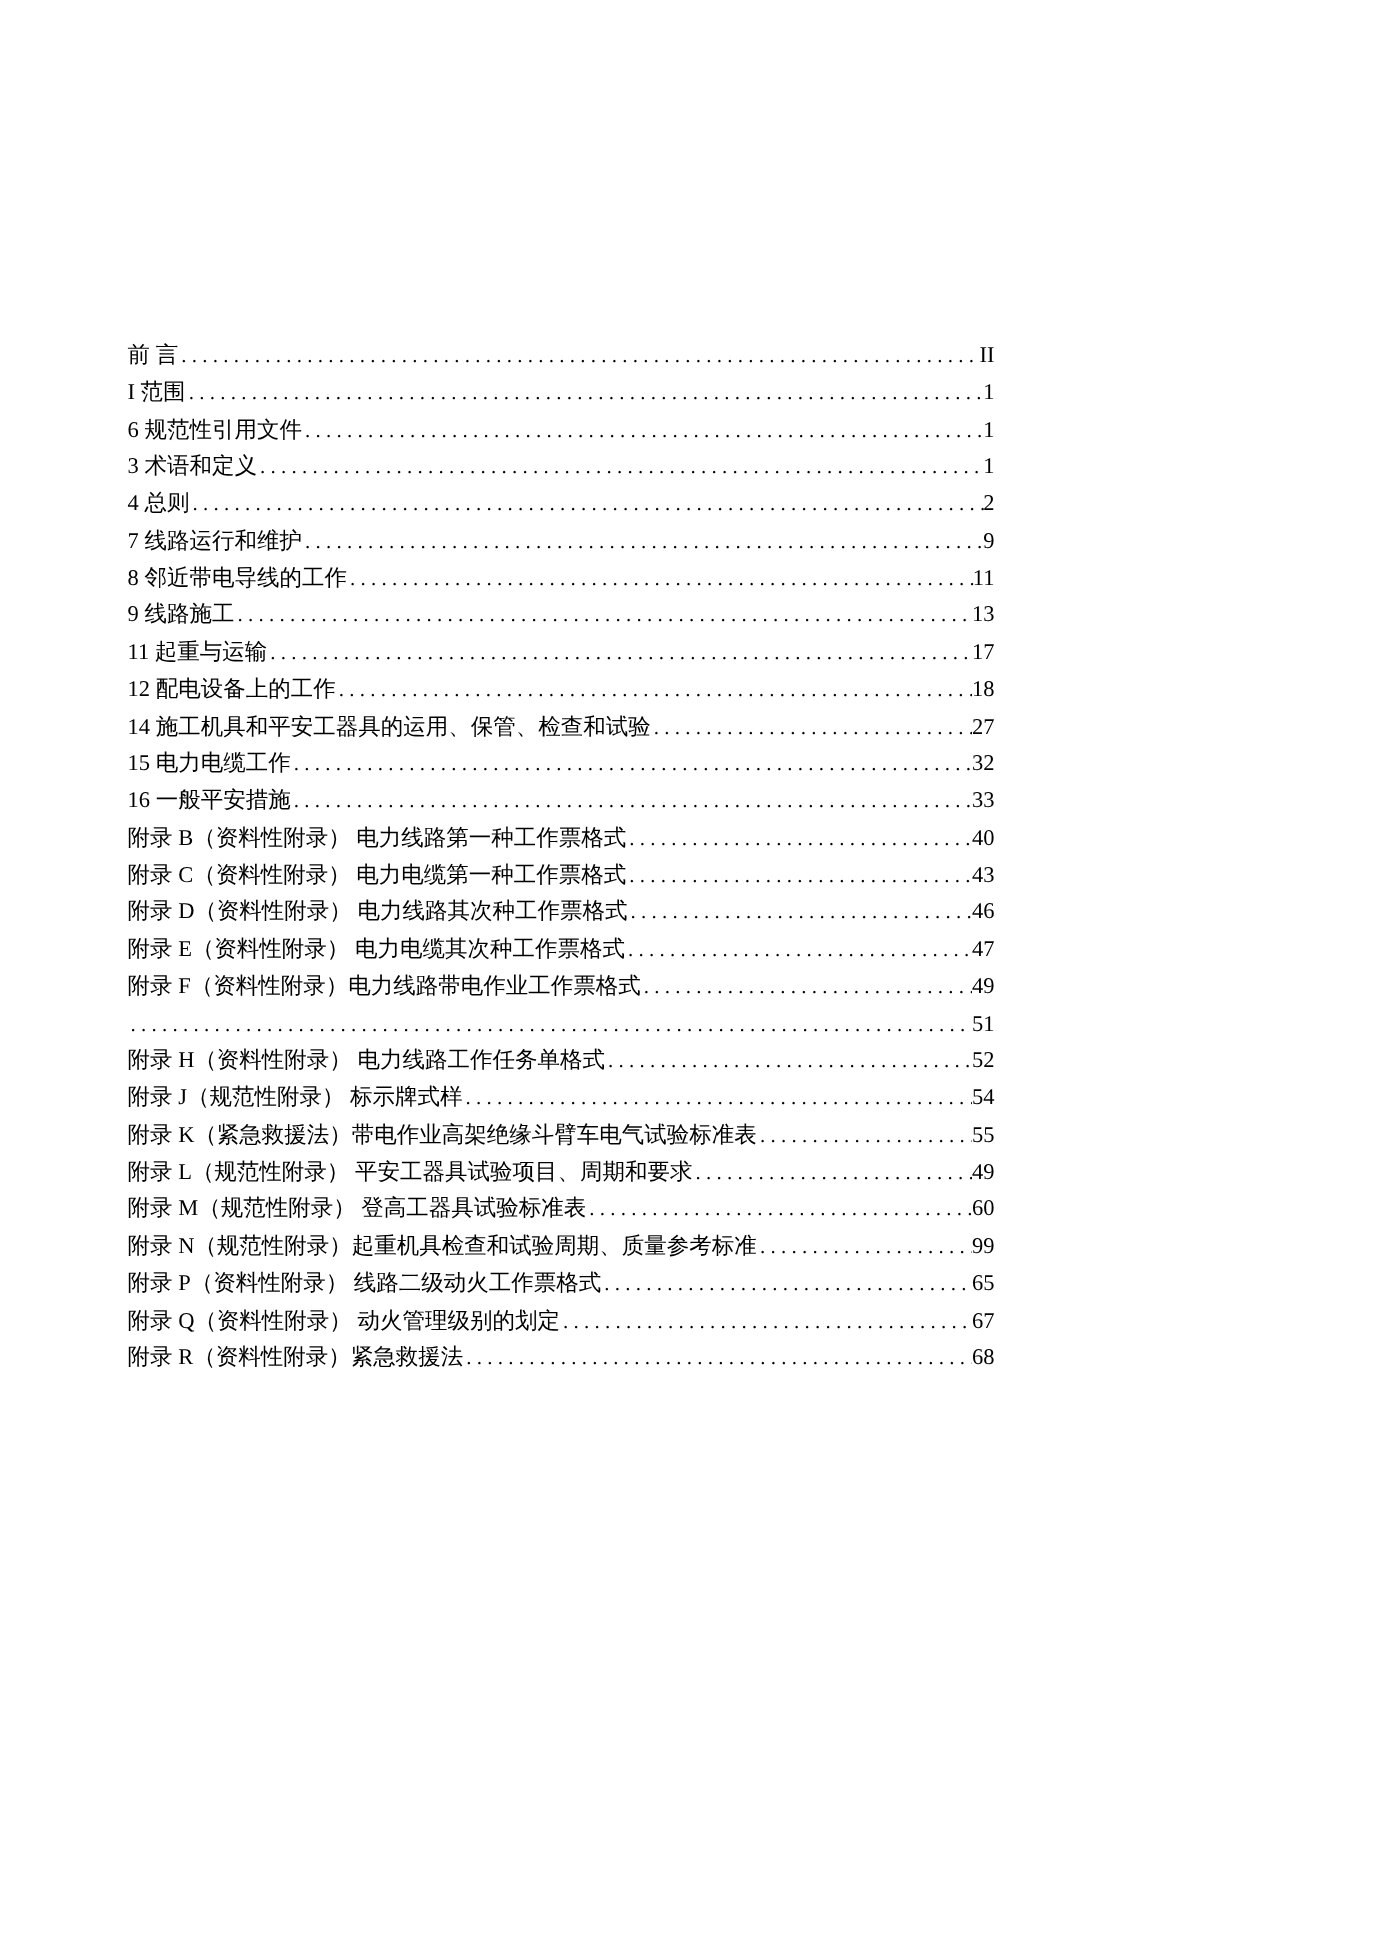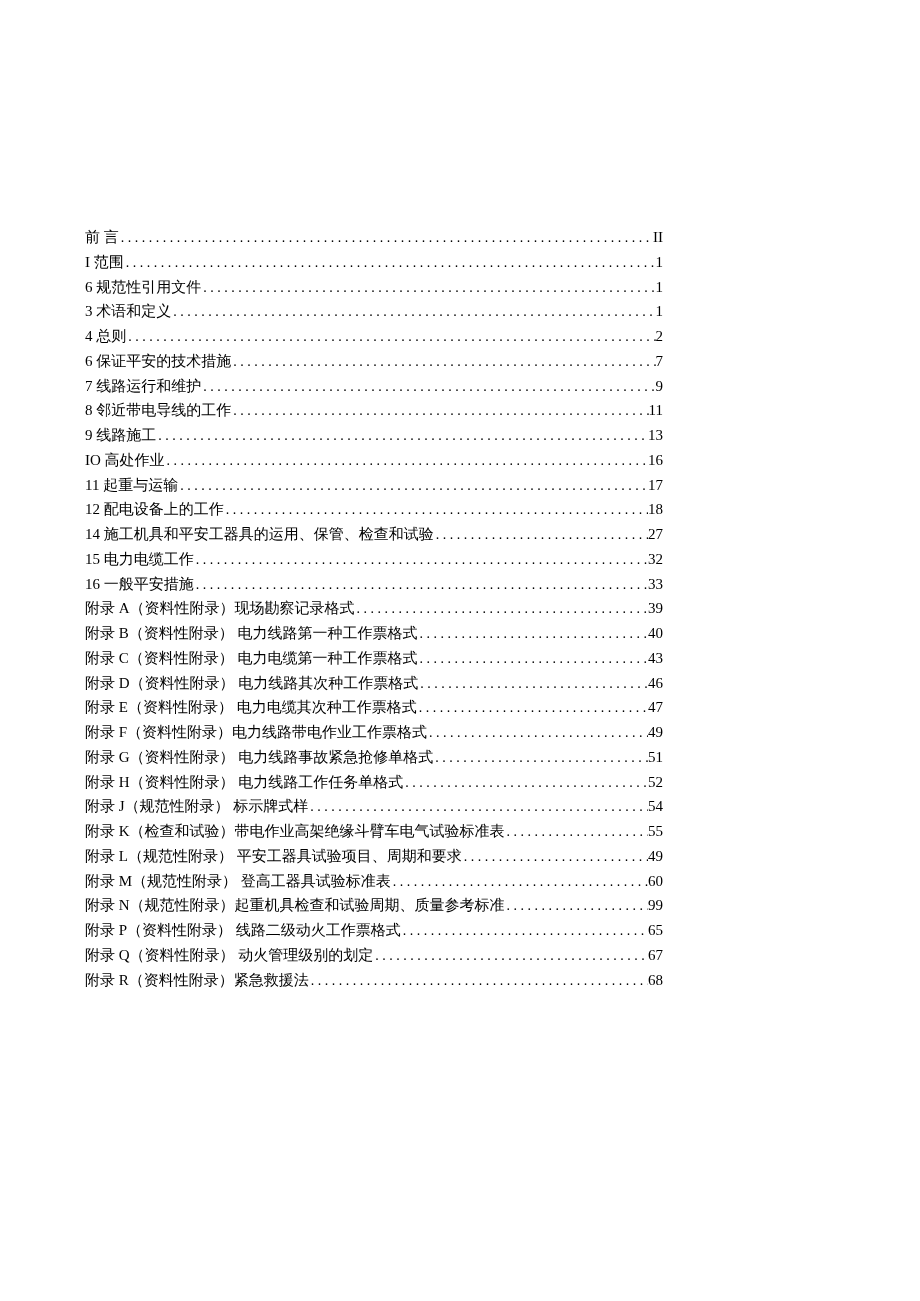--- a/index.html
+++ b/index.html
@@ -64,43 +64,33 @@
         <span class="toc-label">3 术语和定义</span>
         <span class="toc-dots"></span>
         <span class="toc-page">1</span>
       </div>
       <div class="toc-line">
         <span class="toc-label">4 总则</span>
         <span class="toc-dots"></span>
         <span class="toc-page">2</span>
       </div>
       <div class="toc-line">
-        <span class="toc-label">6 保证平安的技术措施</span>
-        <span class="toc-dots"></span>
-        <span class="toc-page">7</span>
-      </div>
-      <div class="toc-line">
         <span class="toc-label">7 线路运行和维护</span>
         <span class="toc-dots"></span>
         <span class="toc-page">9</span>
       </div>
       <div class="toc-line">
         <span class="toc-label">8 邻近带电导线的工作</span>
         <span class="toc-dots"></span>
         <span class="toc-page">11</span>
       </div>
       <div class="toc-line">
         <span class="toc-label">9 线路施工</span>
         <span class="toc-dots"></span>
         <span class="toc-page">13</span>
-      </div>
-      <div class="toc-line">
-        <span class="toc-label">IO 高处作业</span>
-        <span class="toc-dots"></span>
-        <span class="toc-page">16</span>
       </div>
       <div class="toc-line">
         <span class="toc-label">11 起重与运输</span>
         <span class="toc-dots"></span>
         <span class="toc-page">17</span>
       </div>
       <div class="toc-line">
         <span class="toc-label">12 配电设备上的工作</span>
         <span class="toc-dots"></span>
         <span class="toc-page">18</span>
@@ -114,25 +104,20 @@
         <span class="toc-label">15    电力电缆工作</span>
         <span class="toc-dots"></span>
         <span class="toc-page">32</span>
       </div>
       <div class="toc-line">
         <span class="toc-label">16    一般平安措施</span>
         <span class="toc-dots"></span>
         <span class="toc-page">33</span>
       </div>
       <div class="toc-line">
-        <span class="toc-label">附录 A（资料性附录）现场勘察记录格式</span>
-        <span class="toc-dots"></span>
-        <span class="toc-page">39</span>
-      </div>
-      <div class="toc-line">
         <span class="toc-label">附录 B（资料性附录）      电力线路第一种工作票格式</span>
         <span class="toc-dots"></span>
         <span class="toc-page">40</span>
       </div>
       <div class="toc-line">
         <span class="toc-label">附录 C（资料性附录）      电力电缆第一种工作票格式</span>
         <span class="toc-dots"></span>
         <span class="toc-page">43</span>
       </div>
       <div class="toc-line">
@@ -144,36 +129,35 @@
         <span class="toc-label">附录 E（资料性附录）      电力电缆其次种工作票格式</span>
         <span class="toc-dots"></span>
         <span class="toc-page">47</span>
       </div>
       <div class="toc-line">
         <span class="toc-label">附录 F（资料性附录）电力线路带电作业工作票格式</span>
         <span class="toc-dots"></span>
         <span class="toc-page">49</span>
       </div>
       <div class="toc-line">
-        <span class="toc-label">附录 G（资料性附录）     电力线路事故紧急抢修单格式</span>
         <span class="toc-dots"></span>
         <span class="toc-page">51</span>
       </div>
       <div class="toc-line">
         <span class="toc-label">附录 H（资料性附录）       电力线路工作任务单格式</span>
         <span class="toc-dots"></span>
         <span class="toc-page">52</span>
       </div>
       <div class="toc-line">
         <span class="toc-label">附录 J（规范性附录）               标示牌式样</span>
         <span class="toc-dots"></span>
         <span class="toc-page">54</span>
       </div>
       <div class="toc-line">
-        <span class="toc-label">附录 K（检查和试验）带电作业高架绝缘斗臂车电气试验标准表</span>
+        <span class="toc-label">附录 K（紧急救援法）带电作业高架绝缘斗臂车电气试验标准表</span>
         <span class="toc-dots"></span>
         <span class="toc-page">55</span>
       </div>
       <div class="toc-line">
         <span class="toc-label">附录 L（规范性附录）  平安工器具试验项目、周期和要求</span>
         <span class="toc-dots"></span>
         <span class="toc-page">49</span>
       </div>
       <div class="toc-line">
         <span class="toc-label">附录 M（规范性附录）         登高工器具试验标准表</span>

